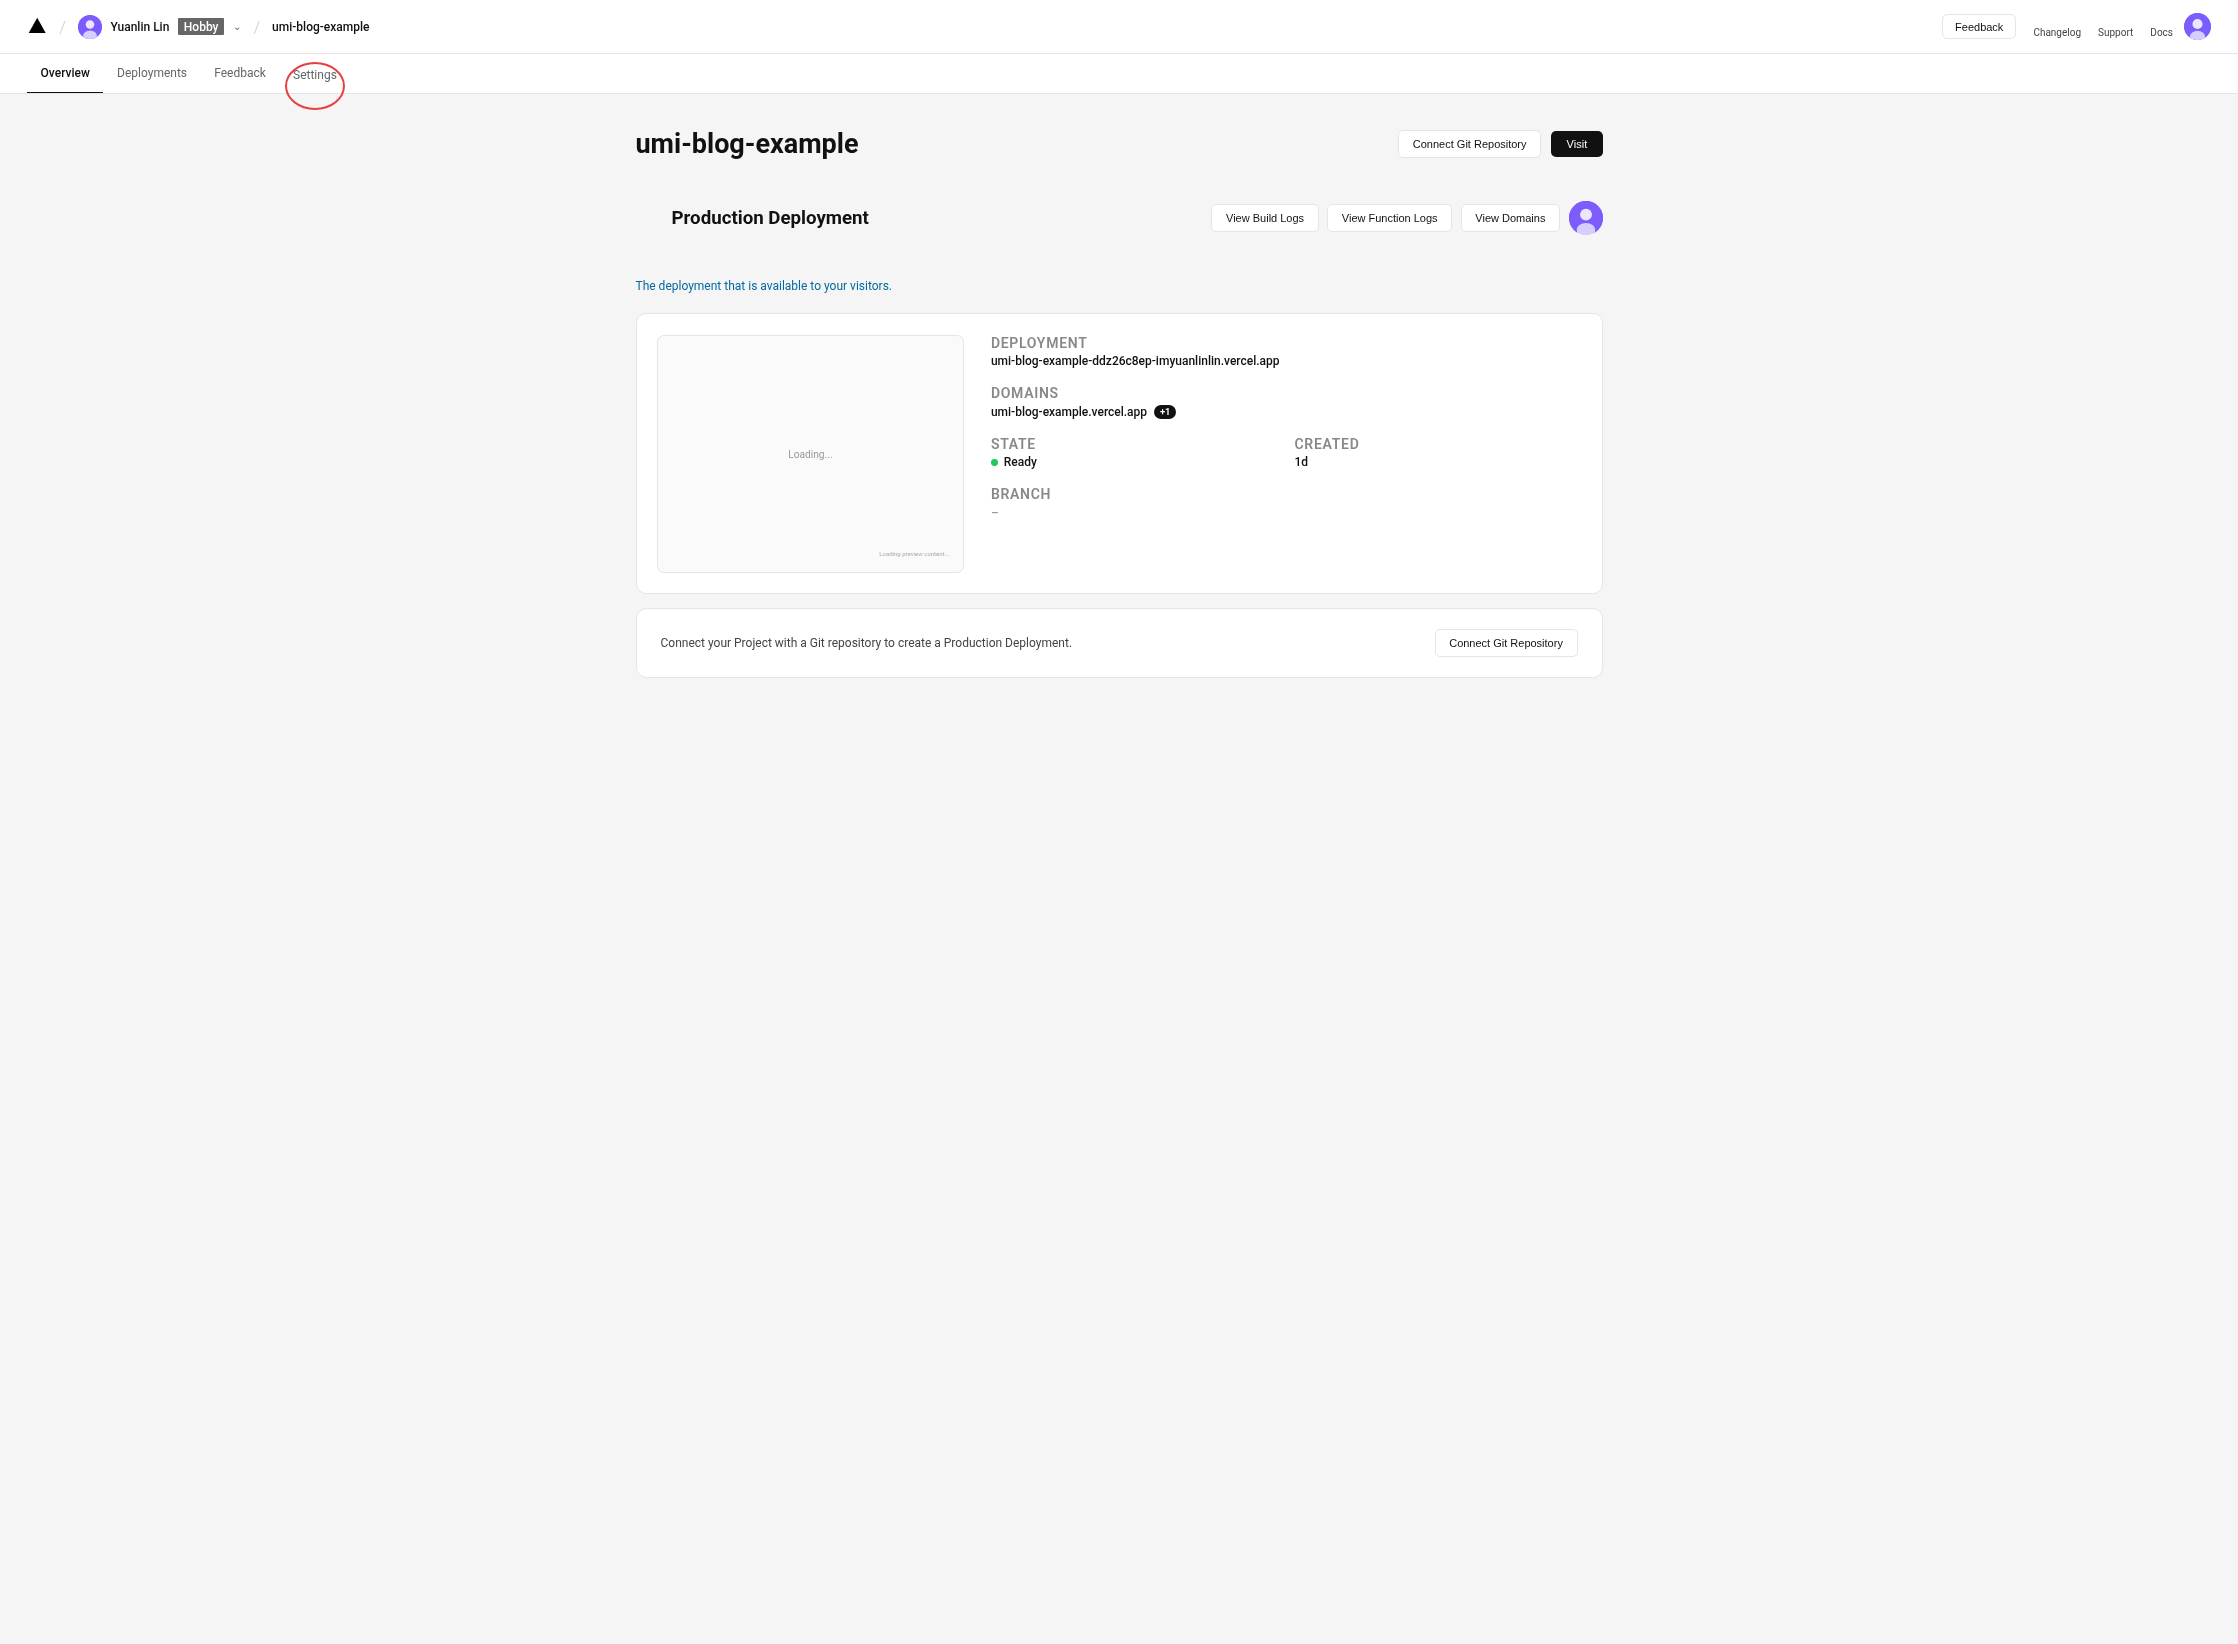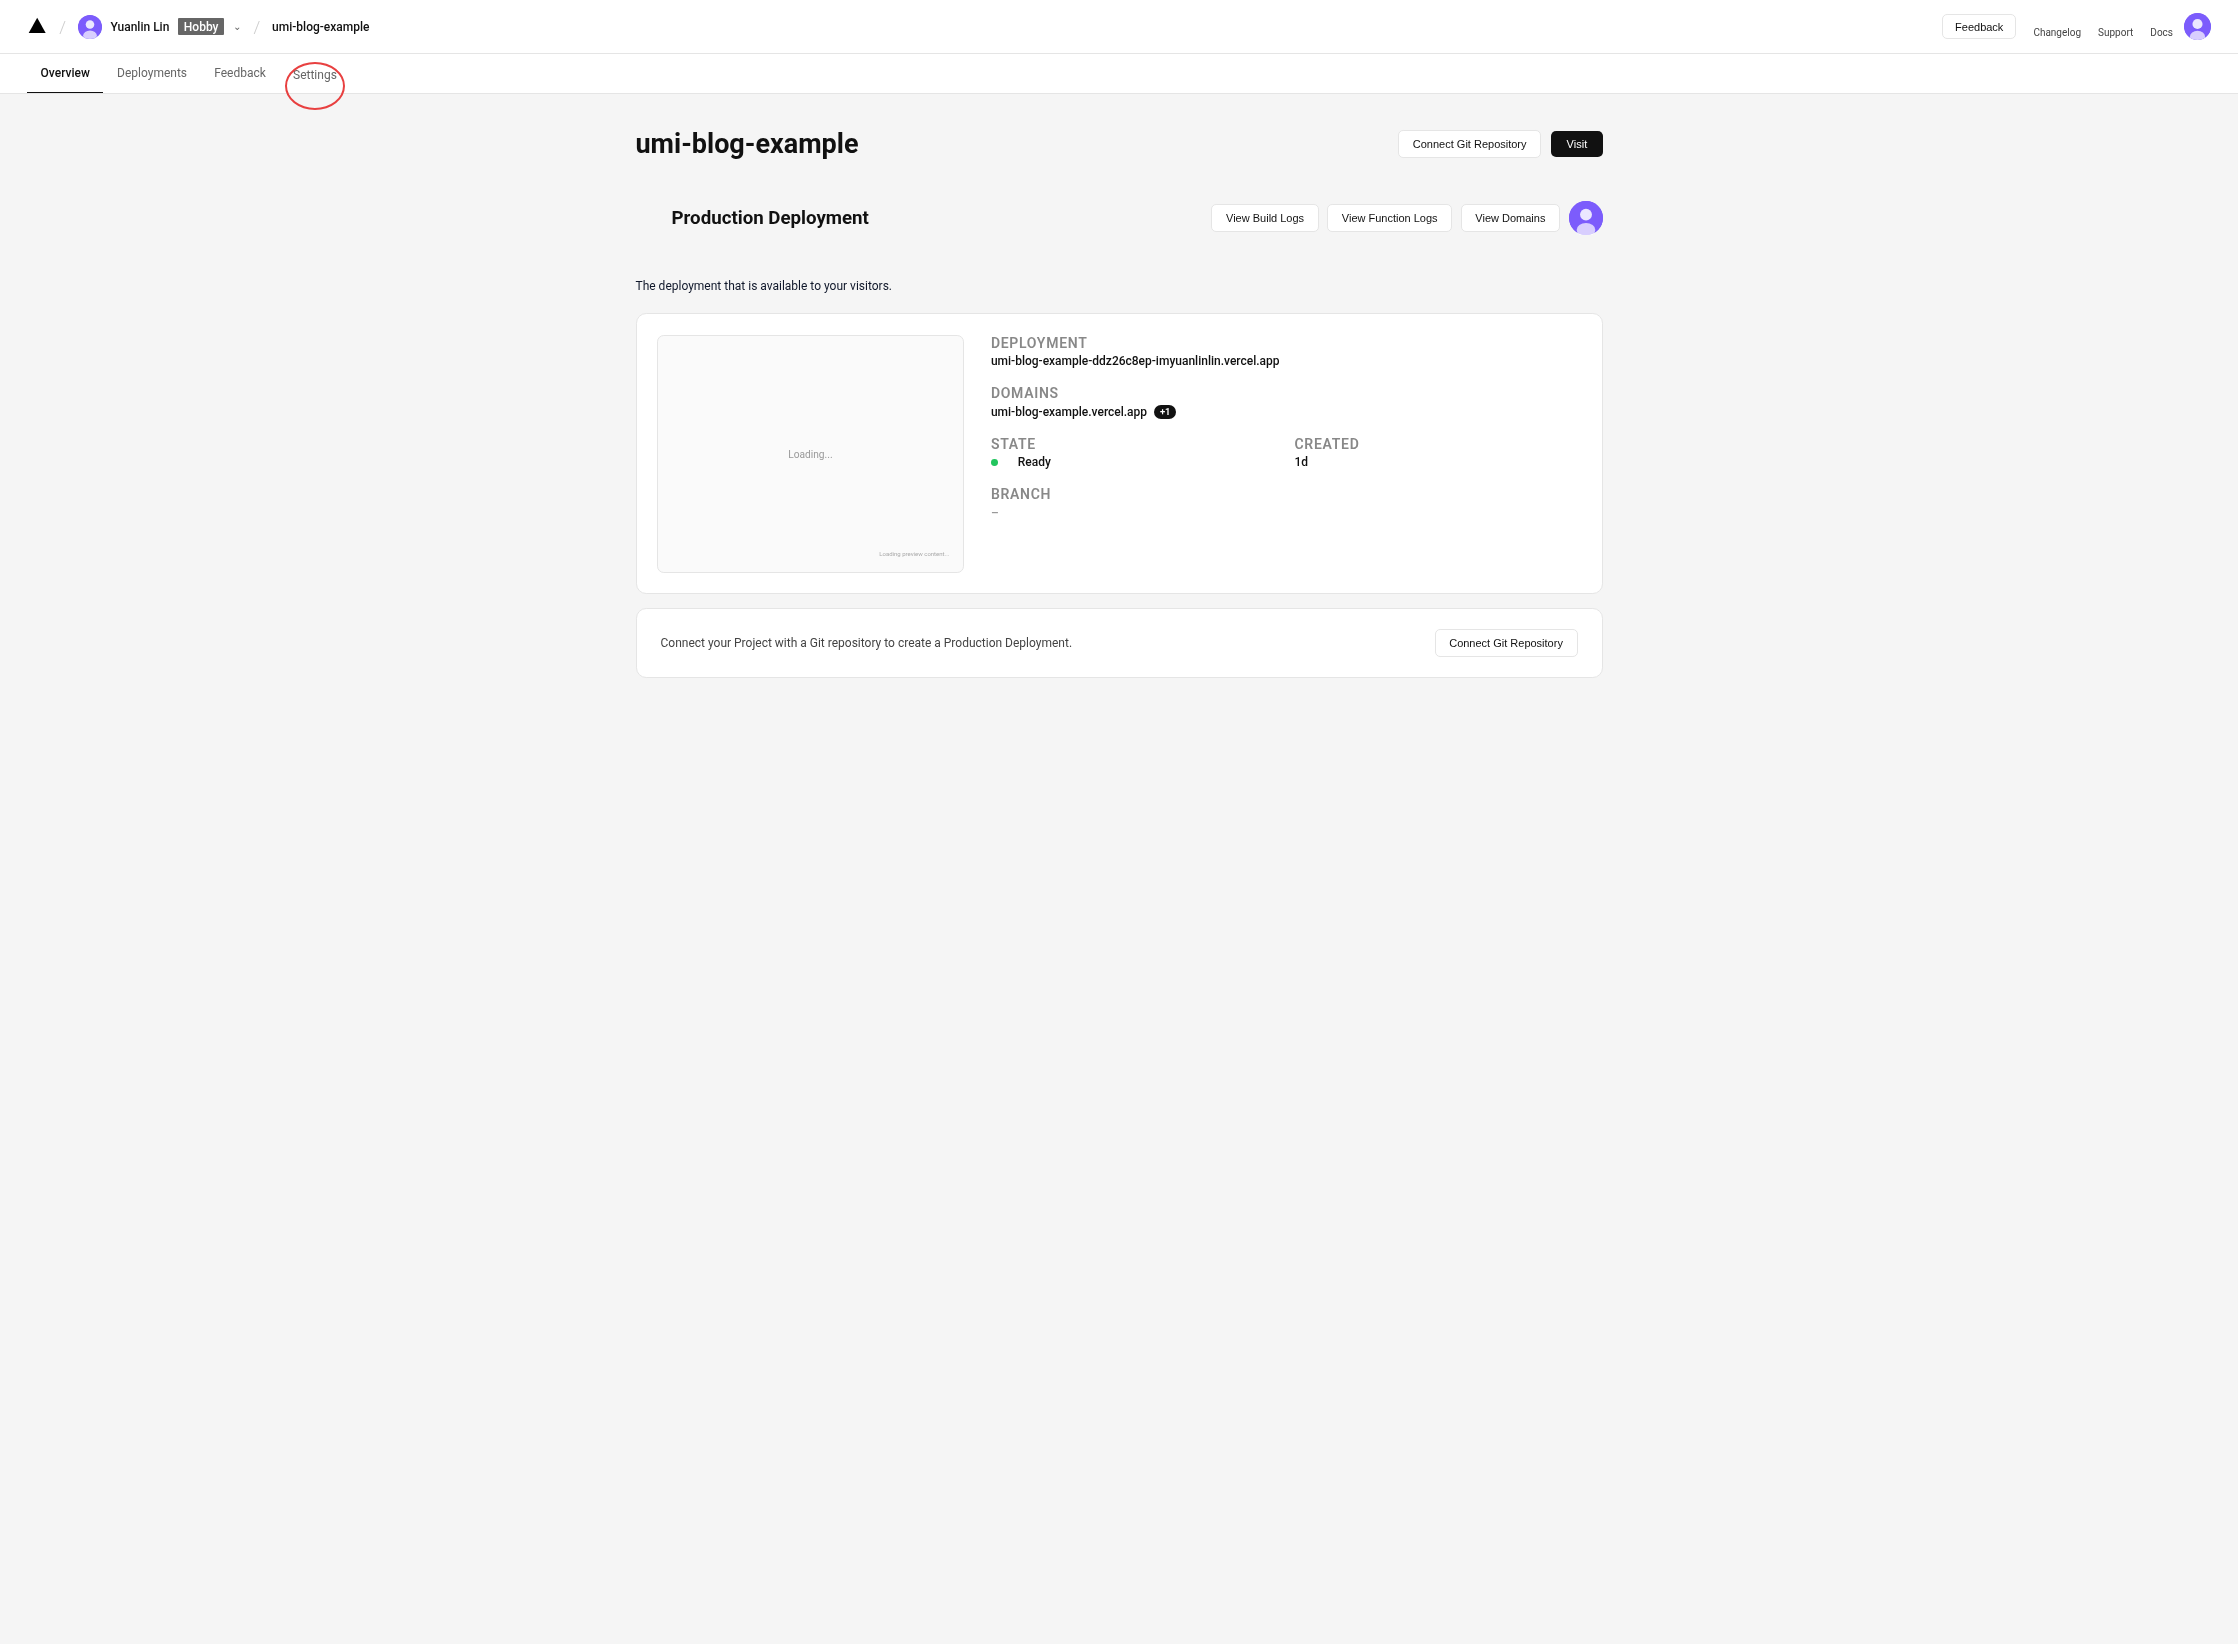--- a/index.html
+++ b/index.html
@@ -199,21 +199,21 @@
       color: #111;
       padding-left: 36px;
     }
     .section-actions {
       display: flex;
       align-items: center;
       gap: 8.5px;
     }
     .section-desc {
       font-size: 12px;
-      color: #0f172a;
+      color: #0369a1;
       margin-bottom: 20.4px;
       margin-top: 44px;
     }
 
     
     .deployment-card {
       background: #fff;
       border: 0.9px solid #e5e5e5;
       border-radius: 10.2px;
       padding: 20.4px;
@@ -285,21 +285,21 @@
       background: #111;
       color: #fff;
       font-size: 9.4px;
       font-weight: 600;
       padding: 1.7px 6px;
       border-radius: 17px;
     }
     .state-row {
       display: flex;
       align-items: center;
-      gap: 20px;
+      gap: 6px;
     }
     .state-dot {
       width: 6.8px;
       height: 6.8px;
       border-radius: 50%;
       background: #22c55e;
       flex-shrink: 0;
     }
     .two-col {
       display: grid;

